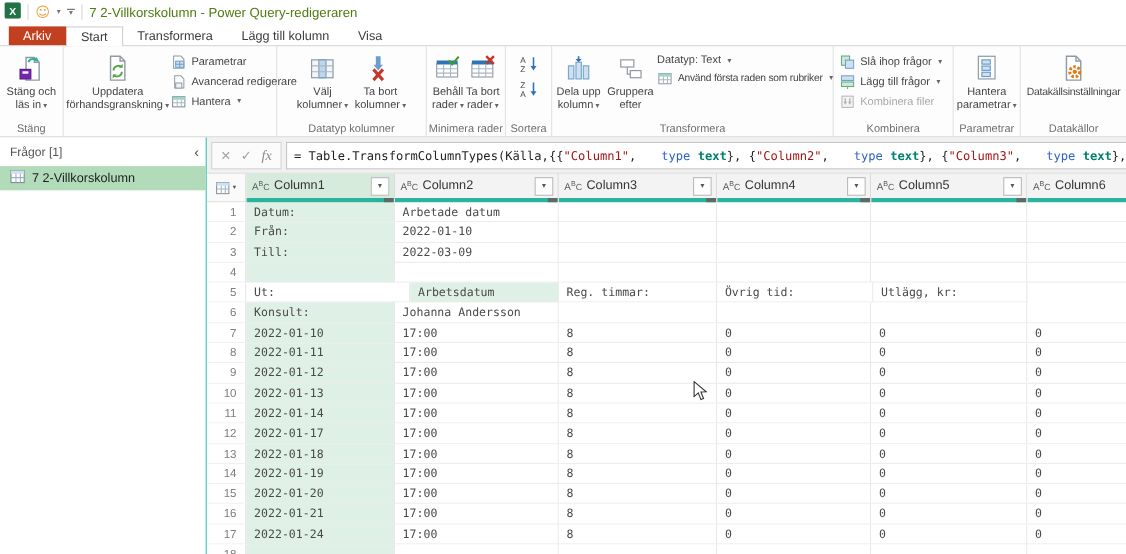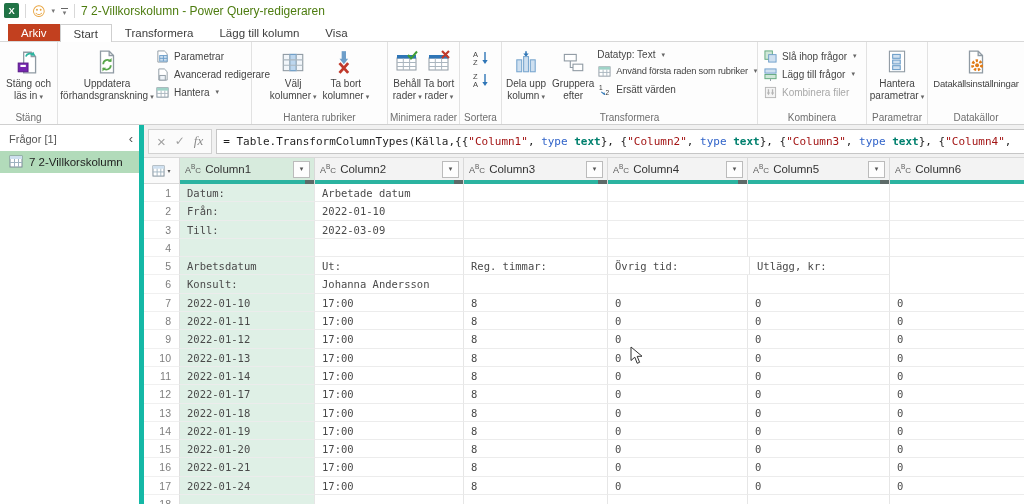--- a/index.html
+++ b/index.html
@@ -34,36 +34,36 @@
   .dd { font-size:7px; color:#666; margin-left:2px; }
   .smallcol { display:flex; flex-direction:column; gap:4px; padding-top:5px; min-width:0; }
   .smallbtn { display:flex; align-items:center; gap:4px; font-size:10px; color:#444; white-space:nowrap; }
   .smallbtn .icon14 { width:15px; height:14px; display:inline-flex; align-items:center; justify-content:center; flex:none; }
   .smallbtn.xs { font-size:9.3px; letter-spacing:-0.2px; }
   .smallbtn.disabled { color:#a8a8a8; }
   .sorticons { display:flex; flex-direction:column; gap:4px; padding-top:6px; }
 
   
   .content { display:flex; height:379px; }
-  .sidebar { width:144px; flex:none; border-right:5px solid #14b8a6; padding-top:7px; background:#fff; }
+  .sidebar { width:188px; flex:none; border-right:1px solid #14b8a6; padding-top:7px; background:#fff; }
   .sidebar-head { display:flex; justify-content:space-between; align-items:center; padding:0 6px 6px 9px; color:#555; }
   .collapse { color:#555; font-size:13px; line-height:1; }
   .query-item { height:22px; display:flex; align-items:center; gap:6px; padding-left:9px;
     background:var(--selection_green); font-size:11.5px; color:#1e1e1e; }
 
   .rightpane { flex:1; display:flex; flex-direction:column; min-width:0; }
   .formulabar { height:33px; background:#f1f1f1; border-bottom:1px solid #d9d9d9; display:flex; align-items:center; padding:3px 0 3px 4px; gap:4px; }
   .fbtns { display:flex; align-items:center; gap:9px; height:25px; padding:0 8px; background:#fbfbfb; border:1px solid #d2d2d2; color:#a0a0a0; }
   .fbtns .x { font-size:15px; line-height:1; }
   .fbtns .chk { font-size:12px; font-family:"DejaVu Sans",sans-serif; }
   .fbtns .fx { font-family:"Liberation Serif",serif; font-style:italic; font-size:13px; color:#8a8a8a; }
   .finput { flex:1; height:25px; background:#fff; border:1px solid #c6c6c6; border-right:none;
     display:flex; align-items:center; padding:0 6px; white-space:pre; overflow:hidden; font-size:11px; color:#1e1e1e; }
   .seg-plain { color:#1e1e1e; } .seg-string { color:var(--m_string); }
-  .seg-keyword { color:var(--m_keyword); } .seg-type { color:var(--m_type);font-weight:bold; }
+  .seg-keyword { color:var(--m_keyword);margin-left:16px; } .seg-type { color:var(--m_type);font-weight:bold; }
 
   
   .gridwrap { flex:1; position:relative; overflow:hidden; background:#fff; }
   .hrow { display:flex; height:26px; }
   .hcell { position:relative; flex:none; display:flex; align-items:center; gap:4px; padding:0 4px 4px 5px;
     background:#f3f3f3; border-right:1px solid #d9d9d9; font-size:11.5px; color:#333; overflow:hidden; }
   .hcell.first { background:var(--header_tint); }
   .corner { flex:none; width:36px; display:flex; align-items:center; justify-content:center; gap:2px;
     background:#fafafa; border-right:1px solid #d9d9d9; border-bottom:1px solid #d9d9d9; }
   .qbar { position:absolute; left:0; right:0; bottom:0; height:4px; background:var(--accent_teal); }
@@ -197,21 +197,21 @@
       <span class="icon26">
         <svg width="26" height="26" viewBox="0 0 24 24">
             <path d="M10 2v9" stroke="#6d9ec9" stroke-width="4"></path>
             <path d="M6 9l4 5 4-5z" fill="#6d9ec9"></path>
             <path d="M6 13l8 9M14 13l-8 9" stroke="#c0392b" stroke-width="2.6"></path>
           </svg>
       </span>
       <div><span class="blabel">Ta bort
 kolumner</span><span class="dd">▾</span></div>
     </div>
-    <span class="glabel">Hantera rubriker</span>
+    <span class="glabel">Datatyp kolumner</span>
   </div>
 
   <div class="rgroup" style="width:72px">
     <div class="bigbtn" style="padding:2px 1px">
       <span class="icon26">
         <svg width="24" height="24" viewBox="0 0 24 24">
             <rect x="2" y="8" width="19" height="12" fill="#fff" stroke="#8f9aa3"></rect>
             <rect x="2" y="5" width="19" height="3.5" fill="#2e75b6"></rect>
             <path d="M2 12.5h19M2 16.5h19M8.3 8.5v11.5M14.6 8.5v11.5" stroke="#aab6bf"></path>
             <path d="M13 5l3 3.5 6-7" stroke="#3f9c35" stroke-width="2" fill="none"></path>
@@ -290,31 +290,20 @@
       <div class="smallbtn xs">
         <span class="icon14">
           <svg width="13" height="13" viewBox="0 0 14 14">
               <rect x="1" y="2" width="12" height="10" fill="#fff" stroke="#8f9aa3"></rect>
               <rect x="1" y="2" width="12" height="3" fill="#9fd3c7"></rect>
               <path d="M1 8h12M5.5 5v7M9.5 5v7" stroke="#aab6bf"></path>
             </svg>
         </span>
         <span>Använd första raden som rubriker</span>
           <span class="dd">▾</span>
-      </div>
-      <div class="smallbtn">
-        <span class="icon14">
-          <svg width="13" height="13" viewBox="0 0 14 14">
-              <text x="1" y="7" font-size="7" fill="#333" font-family="Liberation Sans,sans-serif">1</text>
-              <path d="M3.5 9.5l4 3" stroke="#2e75b6" stroke-width="1.2"></path>
-              <path d="M7.8 13l-1-3-2 1.5z" fill="#2e75b6"></path>
-              <text x="8" y="13" font-size="7" fill="#333" font-family="Liberation Sans,sans-serif">2</text>
-            </svg>
-        </span>
-        <span>Ersätt värden</span>
       </div>
     </div>
     <span class="glabel">Transformera</span>
   </div>
 
   <div class="rgroup" style="width:109px; justify-content:flex-start; padding-left:5px">
     <div class="smallcol">
       <div class="smallbtn">
         <span class="icon14">
           <svg width="13" height="13" viewBox="0 0 14 14">
@@ -497,22 +486,22 @@
           <div class="rnum">4</div>
           <div class="dcell tint" style="width: 135px;"></div>
           <div class="dcell" style="width: 149px;"></div>
           <div class="dcell" style="width: 144px;"></div>
           <div class="dcell" style="width: 140px;"></div>
           <div class="dcell" style="width: 142px;"></div>
           <div class="dcell" style="width: 140px;"></div>
         </div>
         <div class="drow">
           <div class="rnum">5</div>
+          <div class="dcell" style="width: 149px;">Ut:</div>
           <div class="dcell tint" style="width: 135px;">Arbetsdatum</div>
-          <div class="dcell" style="width: 149px;">Ut:</div>
           <div class="dcell" style="width: 144px;">Reg. timmar:</div>
           <div class="dcell" style="width: 142px;">Övrig tid:</div>
           <div class="dcell" style="width: 140px;">Utlägg, kr:</div>
         </div>
         <div class="drow">
           <div class="rnum">6</div>
           <div class="dcell tint" style="width: 135px;">Konsult:</div>
           <div class="dcell" style="width: 149px;">Johanna Andersson</div>
           <div class="dcell" style="width: 144px;"></div>
           <div class="dcell" style="width: 140px;"></div>

